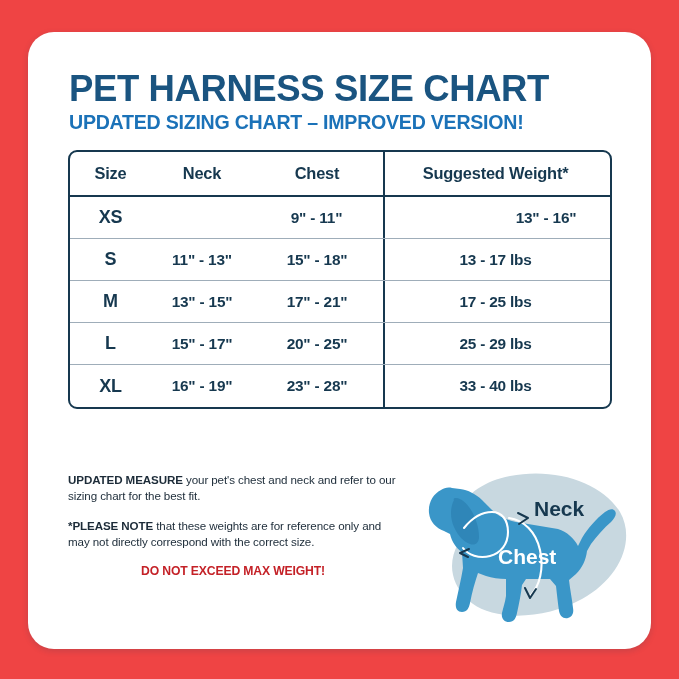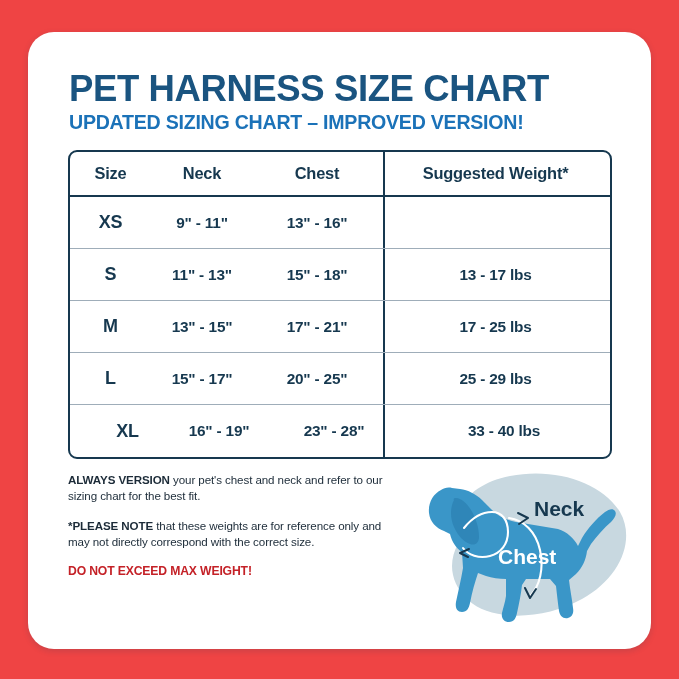--- a/index.html
+++ b/index.html
@@ -76,26 +76,26 @@
     display: flex;
     align-items: center;
     position: relative;
     box-sizing: border-box;
   }
   .trow.header {
     height: 45px;
     border-bottom: 2px solid #16384f;
   }
   .trow.body-row {
-    height: 52px;
+    height: 42px;
     border-bottom: 1px solid #9fadb9;
+    justify-content: space-between;
   }
   .trow.body-row.last {
     border-bottom: none;
-    padding-left: 17px;
   }
 
   .c-size   { width: 81px; text-align: center; }
   .c-neck   { width: 102px; text-align: center; }
   .c-chest  { width: 128px; text-align: center; }
   .c-weight { flex: 1; text-align: center; }
 
   
   .vdiv {
     position: absolute;
@@ -141,20 +141,21 @@
     margin: 0 0 14px 0;
     letter-spacing: -0.1px;
   }
   .note-p b { font-weight: bold; }
   .note-warn {
     font-size: 12.2px;
     font-weight: bold;
     color: #c42127;
     letter-spacing: -0.15px;
     margin: 0;
+    text-align: center;
   }
 
   
   .illus {
     position: absolute;
     left: 378px;
     top: 424px;
     width: 230px;
     height: 180px;
   }
@@ -213,21 +214,21 @@
       <div class="trow body-row last">
         <div class="c-size"><span class="cell-size">XL</span></div>
         <div class="c-neck"><span class="cell-val">16" - 19"</span></div>
         <div class="c-chest"><span class="cell-val">23" - 28"</span></div>
         <div class="c-weight"><span class="cell-val">33 - 40 lbs</span></div>
       </div>
 
     </div>
 
     <div class="notes">
-      <p class="note-p"><b>ALWAYS VERSION</b><span> your pet's chest and neck and refer to our sizing chart for the best fit.</span></p>
+      <p class="note-p"><b>UPDATED MEASURE</b><span> your pet's chest and neck and refer to our sizing chart for the best fit.</span></p>
       <p class="note-p"><b>*PLEASE NOTE</b><span> that these weights are for reference only and may not directly correspond with the correct size.</span></p>
       <p class="note-warn">DO NOT EXCEED MAX WEIGHT!</p>
     </div>
 
     <div class="illus">
       <svg width="230" height="180" viewBox="0 0 230 180" xmlns="http://www.w3.org/2000/svg">
 
         <path d="M 52 88
                  C 40 58, 62 28, 104 20
                  C 148 11, 196 26, 214 56

